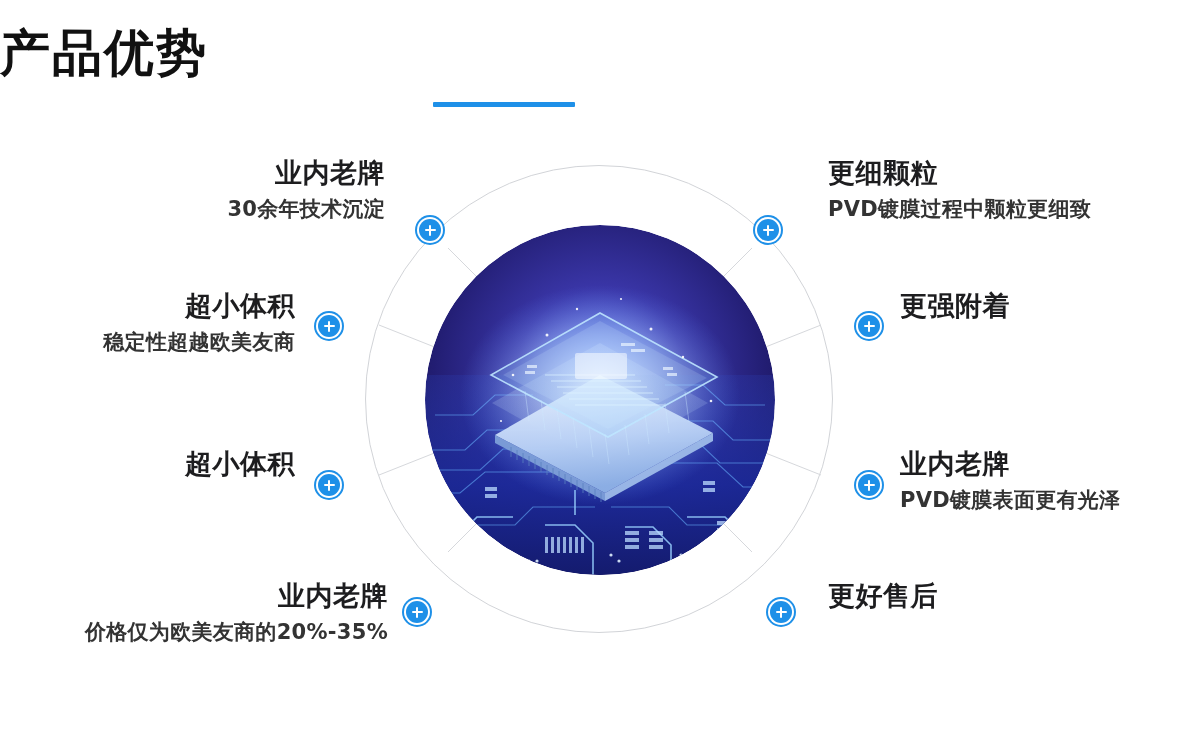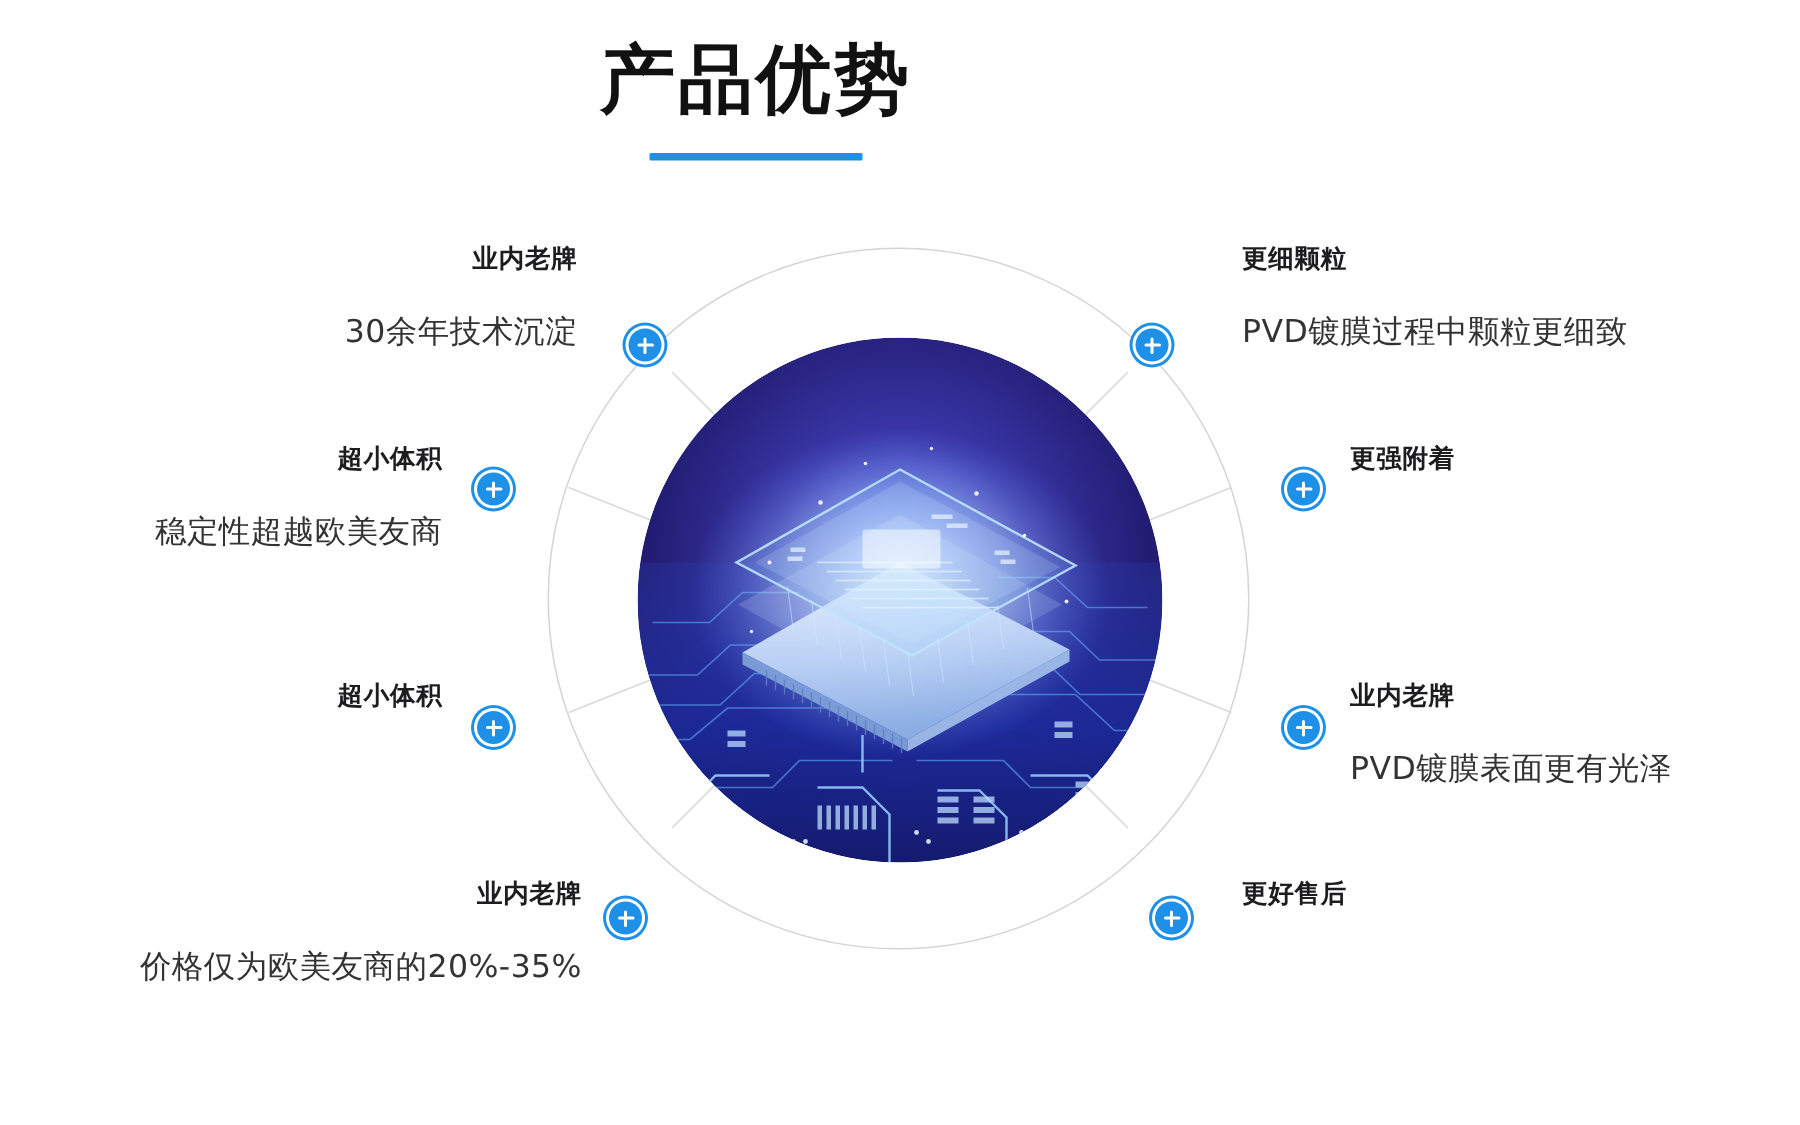--- a/index.html
+++ b/index.html
@@ -20,21 +20,21 @@
     height: 750px;
     background: #ffffff;
   }
 
   
   .title-block {
     position: absolute;
     top: 22px;
     left: 0;
     width: 1008px;
-    text-align: center;
+    text-align: left;
   }
   .page-title {
     font-size: 50px;
     line-height: 62px;
     font-weight: 700;
     color: #111111;
     letter-spacing: 2px;
     font-family: "DejaVu Sans", "Liberation Sans", sans-serif;
   }
   .title-underline {
@@ -111,33 +111,33 @@
   .node .plus-h { width: 11px; height: 2px;  }
 
   
   .feature {
     position: absolute;
     width: 400px;
   }
   .feature.left  { text-align: right; }
   .feature.right { text-align: left;  }
   .feature .f-title {
-    font-size: 17px;
+    font-size: 27px;
     line-height: 32px;
     font-weight: 700;
     color: #1d1d1f;
     letter-spacing: 0.5px;
     white-space: nowrap;
   }
   .feature .f-desc {
     font-size: 21px;
     line-height: 32px;
-    font-weight: 400;
+    font-weight: 700;
     color: #333333;
-    margin-top: 16px;
+    margin-top: 4px;
     letter-spacing: 0.3px;
     white-space: nowrap;
   }
   .feature.left .f-title,
   .feature.left .f-desc { float: right; clear: both; }
   .feature.right .f-title,
   .feature.right .f-desc { float: left; clear: both; }
 </style>
 </head>
 <body>

